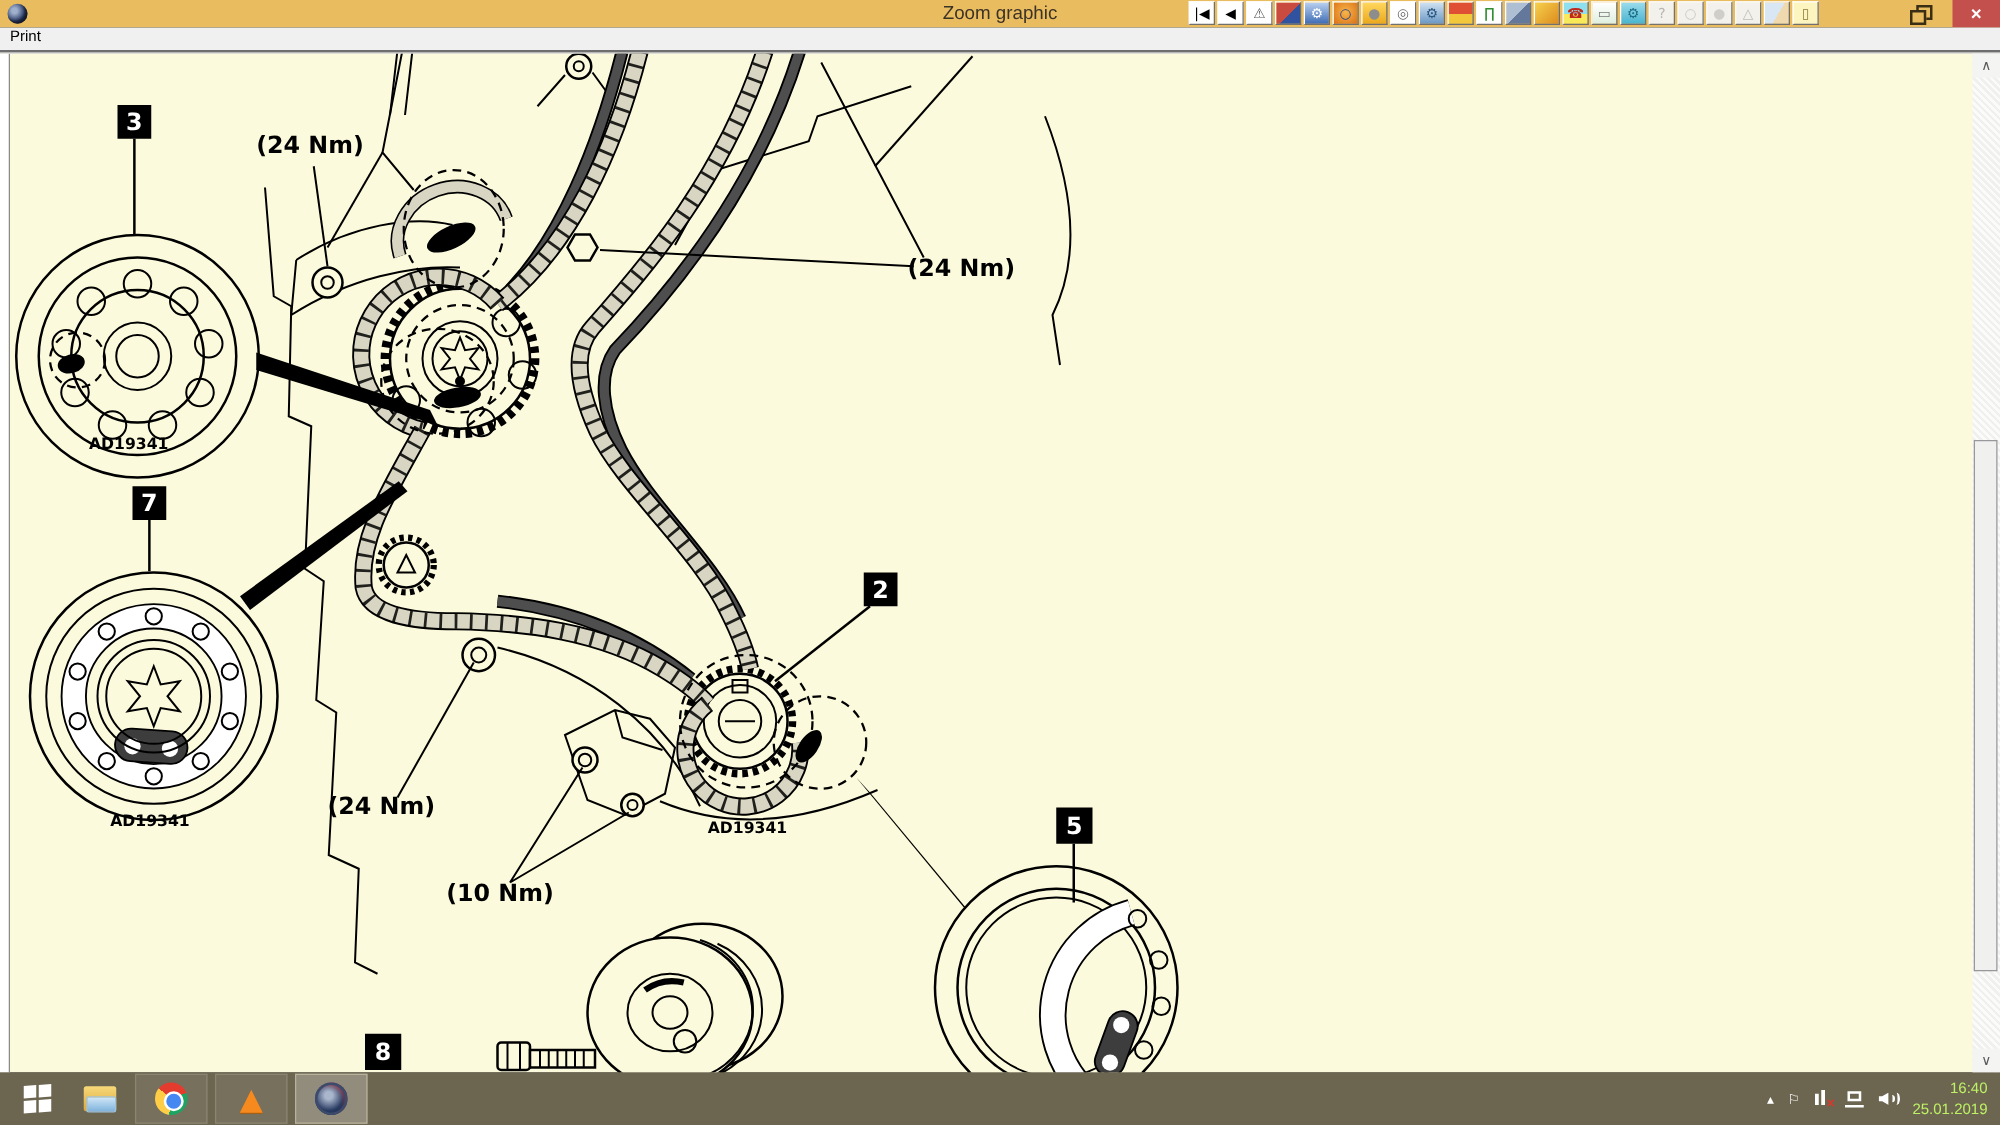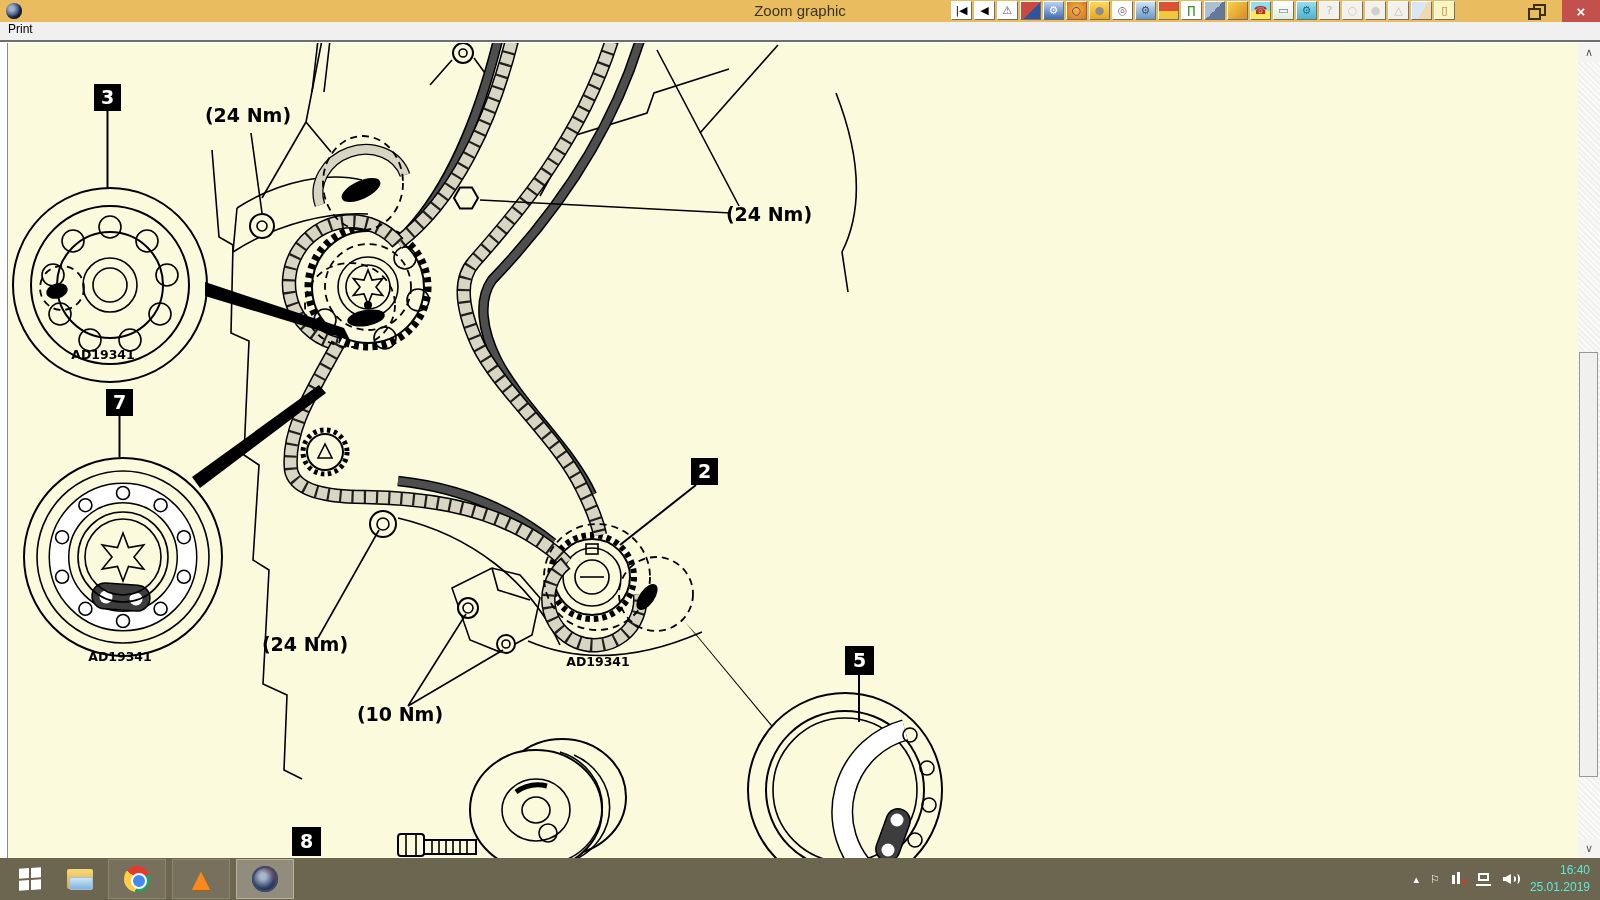--- a/index.html
+++ b/index.html
@@ -97,21 +97,21 @@
   .tray-mixer b{position:absolute;right:-3px;bottom:-2px;color:#d23b2e;font-size:12px;line-height:1;font-weight:bold;}
   .tray-net{position:relative;width:16px;height:13px;display:block;cursor:pointer;}
   .tray-net i{position:absolute;left:2px;top:0;width:11px;height:8px;border:2px solid #fff;display:block;box-sizing:border-box;}
   .tray-net:after{content:"";position:absolute;left:0;bottom:0;width:15px;height:2px;background:#fff;}
   .tray-vol{position:relative;width:16px;height:14px;display:block;cursor:pointer;}
   .tray-vol .sp{position:absolute;left:0;top:2px;width:8px;height:10px;background:#fff;
     clip-path:polygon(0 30%,35% 30%,100% 0,100% 100%,35% 70%,0 70%);}
   .tray-vol .w1,.tray-vol .w2{position:absolute;border:2px solid #fff;border-left:none;border-top:none;border-bottom:none;border-radius:0 50% 50% 0;}
   .tray-vol .w1{left:8px;top:4px;width:3px;height:6px;}
   .tray-vol .w2{left:11px;top:2px;width:4px;height:10px;}
-  .clock{color:#5eead4;font-size:12px;text-align:right;line-height:1.45;cursor:default;}
+  .clock{color:#bef264;font-size:12px;text-align:right;line-height:1.45;cursor:default;}
 </style>
 </head>
 <body>
 
 <div class="titlebar">
   <span class="app-logo"></span>
   <span class="win-title">Zoom graphic</span>
   <div class="tb-icons">
       <button class="tb-btn" style="background: rgb(255, 255, 255);">
         <span style="color: rgb(0, 0, 0);">|◀</span>

